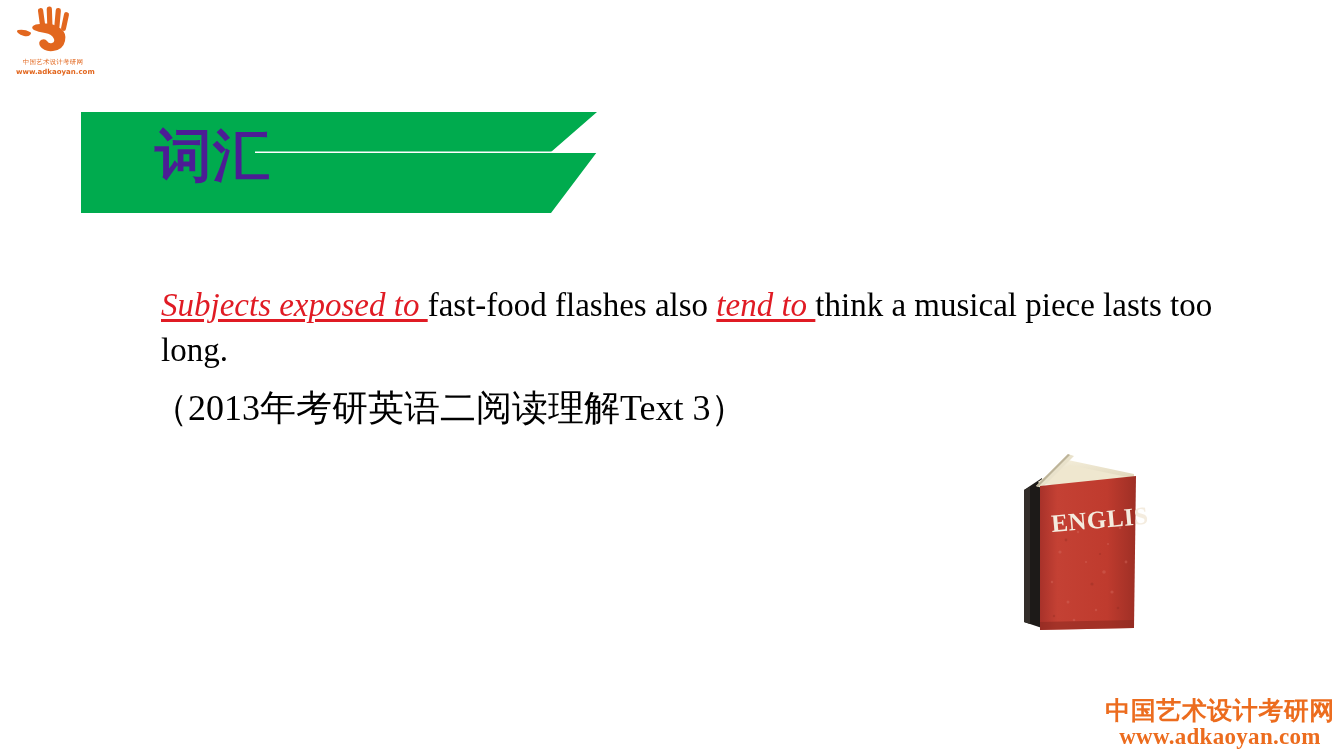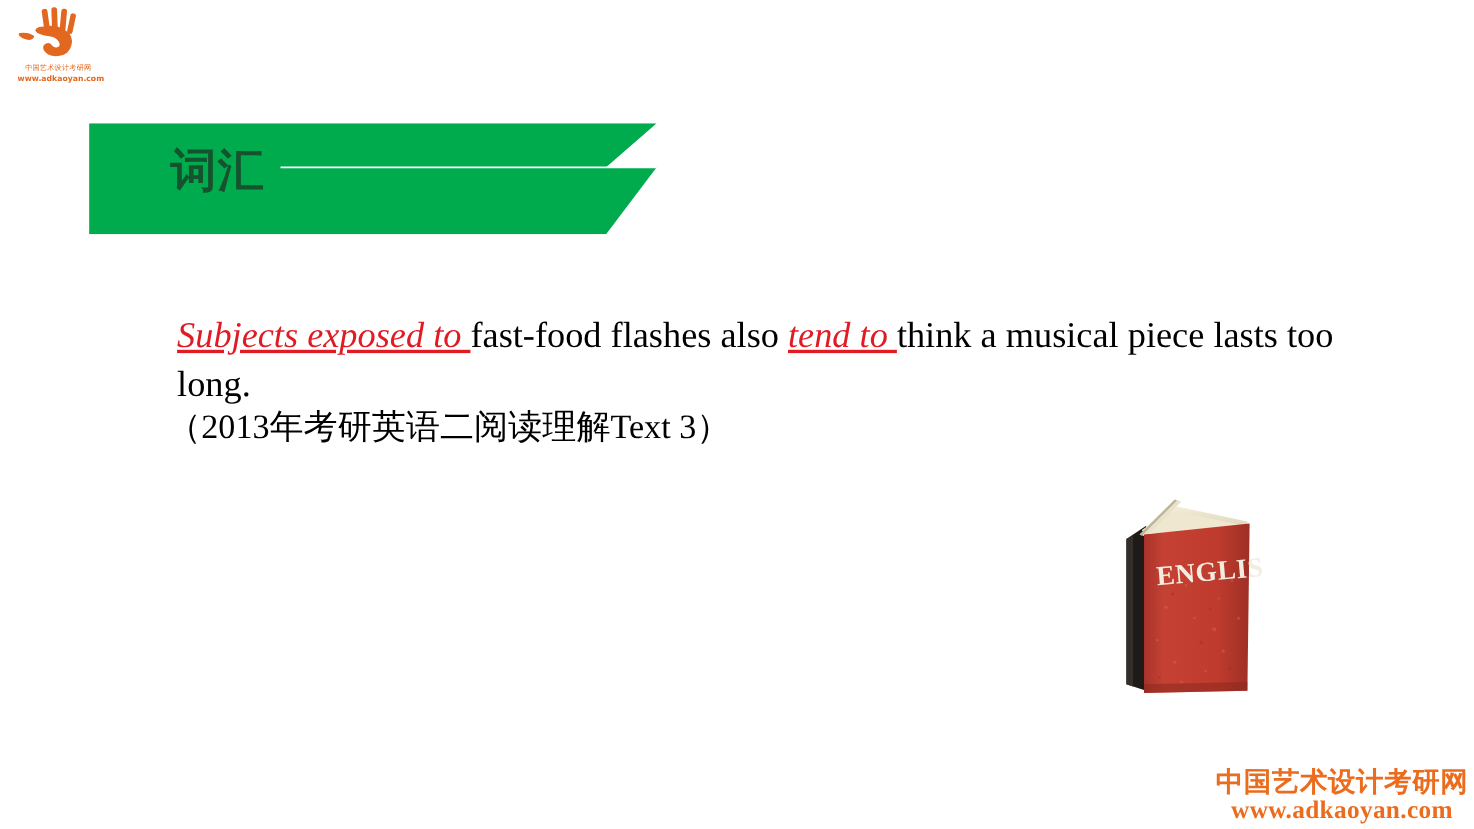--- a/index.html
+++ b/index.html
@@ -76,23 +76,23 @@
     top: 0;
     width: 100%;
     height: 100%;
   }
   .banner-title {
     position: absolute;
     left: 74px;
     top: 8px;
     font-family: "DejaVu Sans", sans-serif;
     font-weight: bold;
-    font-size: 42px;
+    font-size: 57px;
     line-height: 70px;
-    color: #14532d;
+    color: #4c1d95;
     letter-spacing: 1px;
     white-space: nowrap;
   }
 
   
   .body-text {
     position: absolute;
     left: 147px;
     top: 283px;
     width: 1060px;
@@ -105,23 +105,23 @@
   .hl {
     color: #e01b24;
     font-style: italic;
     text-decoration: underline;
     text-decoration-color: #e01b24;
     text-underline-offset: 3px;
   }
   .citation {
     position: absolute;
     left: 152px;
-    top: 367px;
+    top: 387px;
     font-family: "Liberation Serif", "DejaVu Serif", serif;
-    font-size: 31px;
+    font-size: 36px;
     line-height: 42px;
     color: #000000;
     white-space: nowrap;
     text-align: center;
   }
 
   
   .book {
     position: absolute;
     left: 1008px;

